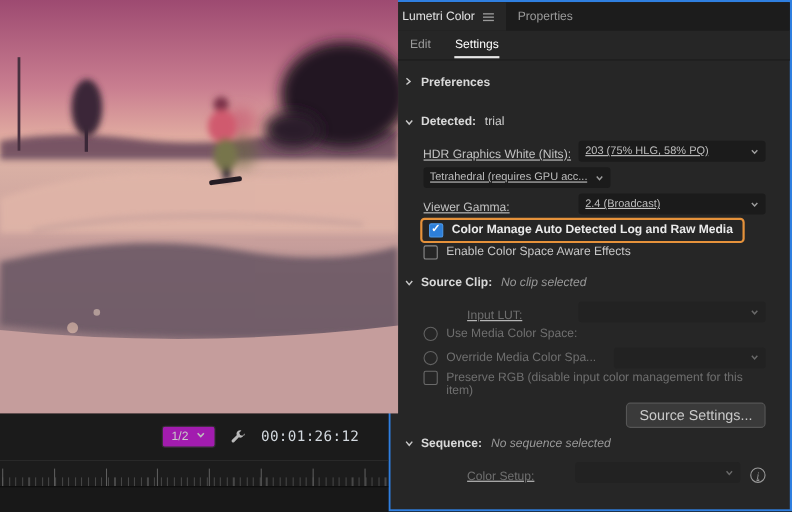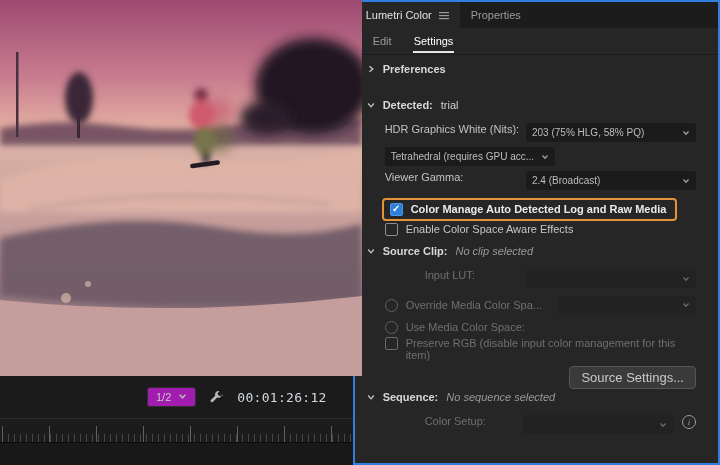--- a/index.html
+++ b/index.html
@@ -30,28 +30,28 @@
                  font-size:11px; color:#c6c6c6; }
   .panel-tabbar { height:26px; background:#1c1c1c; display:flex; align-items:stretch; flex:none; }
   .panel-tab { display:flex; align-items:center; gap:7px; padding:0 11px; color:#9b9b9b; cursor:default; }
   .panel-tab.active { background:#262626; color:#e2e2e2; }
   .subtabs { height:27px; display:flex; align-items:center; gap:20px; padding:0 17px; background:#262626;
              border-bottom:1px solid #1b1b1b; flex:none; }
   .subtab { color:#9b9b9b; padding:5px 1px 4px; border-bottom:2px solid transparent; cursor:default; }
   .subtab.selected { color:#ffffff; border-bottom-color:#e6e6e6; }
 
   .panel-body { flex:1; padding:8px 22px 0 12px; overflow:hidden; }
-  .sec { display:flex; align-items:flex-start; gap:8px; height:24px; font-weight:700; color:#d8d8d8; }
+  .sec { display:flex; align-items:center; gap:8px; height:24px; font-weight:700; color:#d8d8d8; }
   .sec.mt { margin-top:12px; } .sec.mt2 { margin-top:0; }
   .sec .name { font-weight:400; color:#cfcfcf; }
   .sec .status { font-weight:400; font-style:italic; color:#999999; }
   .chev-ico { flex:none; display:inline-block; }
   .chev-ico.down { transform:rotate(90deg); }
 
-  .setting-row { display:flex; align-items:flex-start; height:24px; padding-left:18px; }
+  .setting-row { display:flex; align-items:flex-end; height:24px; padding-left:18px;text-decoration:underline; }
   .setting-row .lbl { flex:1; color:#c2c2c2; padding-right:6px; white-space:nowrap; overflow:hidden; }
   .dropdown { width:170px; height:19px; flex:none; background:#1b1b1b; border-radius:3px;
               display:flex; align-items:center; padding:0 6px; color:#bdbdbd; font-size:10px; cursor:default; }
   .dropdown .dd-text { white-space:nowrap; overflow:hidden; text-overflow:ellipsis; }
   .dropdown .dd-chev { margin-left:auto; flex:none; padding-left:4px; display:flex; }
   .dropdown.dd-mid { width:138px; }
   .dropdown.dd-sm  { width:150px; }
   .disabled-row .lbl { color:#6f6f6f;padding-left:40px; }
   .dropdown.disabled { background:#222222; color:#666666; }
 
@@ -267,39 +267,39 @@
         <div class="dropdown disabled">
           <span class="dd-text"></span>
           <span class="dd-chev">
             <svg width="8" height="8" viewBox="0 0 8 8">
                 <polyline points="1.5,2.5 4,5.3 6.5,2.5" fill="none" stroke="#6a6a6a" stroke-width="1.3"></polyline>
               </svg>
           </span>
         </div>
       </div>
 
+      <div class="radio-row disabled-row">
+        <span class="radio dim"></span>
+        <span class="radio-label dim">Use Media Color Space:</span>
+      </div>
+
       <div class="radio-row tall disabled-row">
         <span class="radio dim"></span>
         <span class="radio-label dim">Override Media Color Spa...</span>
         <span class="spring"></span>
         <div class="dropdown dd-mid disabled">
           <span class="dd-text"></span>
           <span class="dd-chev">
             <svg width="8" height="8" viewBox="0 0 8 8">
                 <polyline points="1.5,2.5 4,5.3 6.5,2.5" fill="none" stroke="#6a6a6a" stroke-width="1.3"></polyline>
               </svg>
           </span>
         </div>
       </div>
 
-      <div class="radio-row disabled-row">
-        <span class="radio dim"></span>
-        <span class="radio-label dim">Use Media Color Space:</span>
-      </div>
-
       <div class="checkbox-row disabled-row">
         <span class="cb dim"></span>
         <span class="cb-label dim">Preserve RGB (disable input color management for this item)</span>
       </div>
 
       <div class="button-row">
         <button class="btn">Source Settings...</button>
       </div>
 
       <div class="sec mt2">

